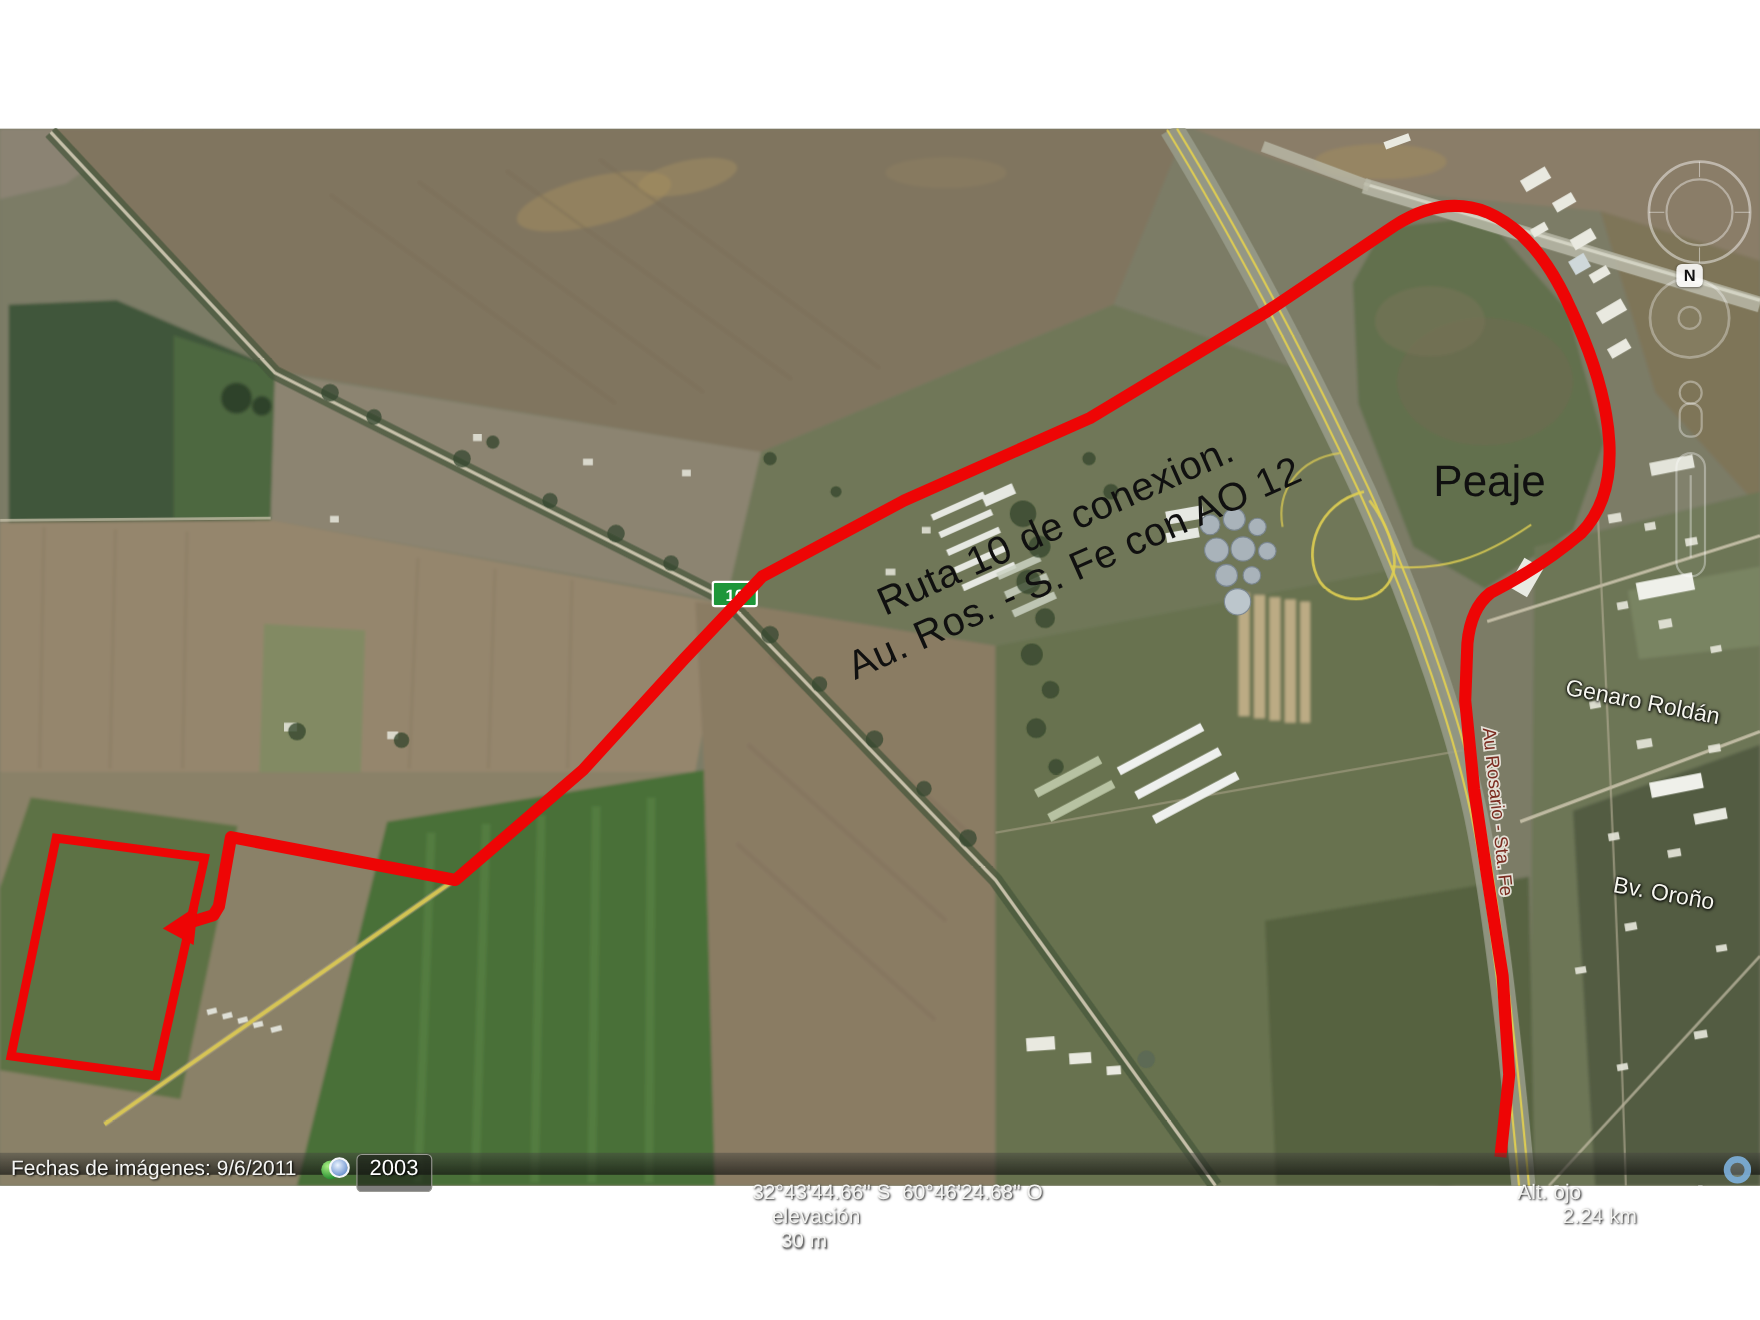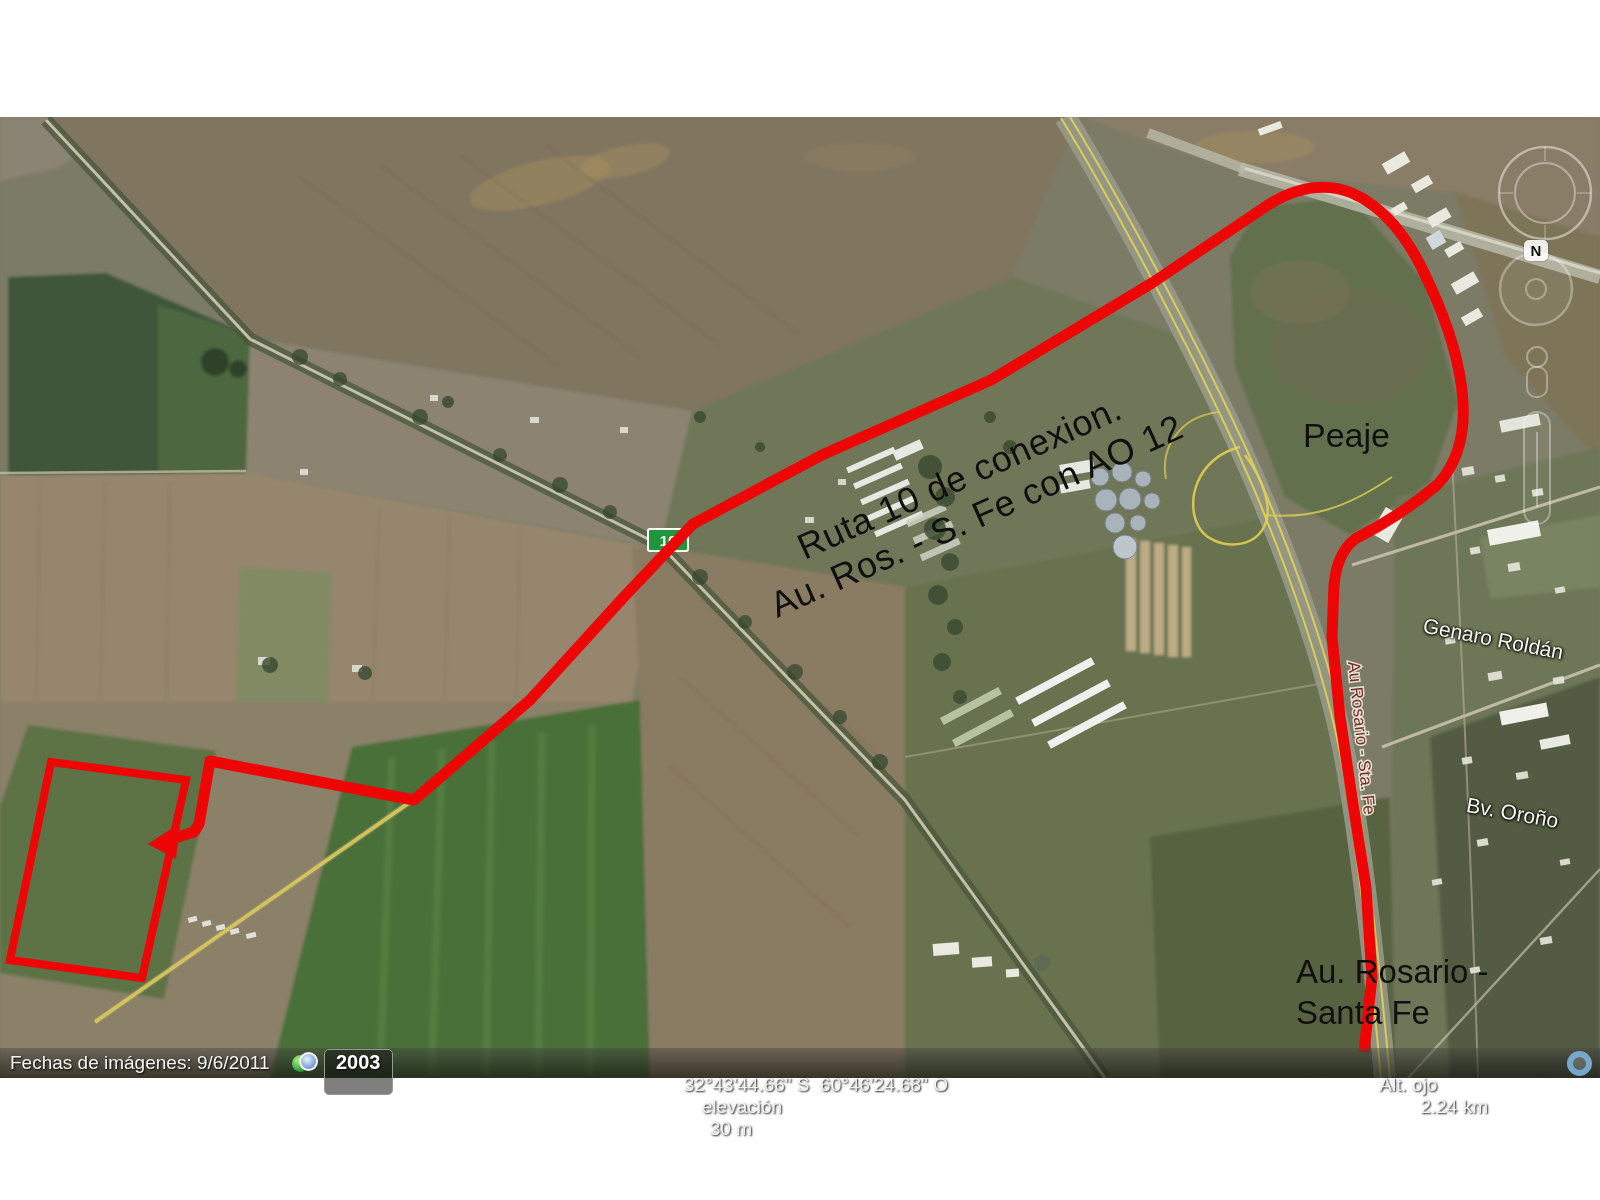--- a/index.html
+++ b/index.html
@@ -4,44 +4,44 @@
 <style>
   html,body{margin:0;padding:0;background:#ffffff;}
   .stage{position:relative;width:1600px;height:1200px;background:#ffffff;overflow:hidden;
          font-family:"Liberation Sans",sans-serif;}
   .map{position:absolute;left:0;top:117px;width:1600px;height:961px;background:#7b7c66;overflow:hidden;}
   .map svg{position:absolute;left:0;top:0;}
   
   .anno{position:absolute;color:#101010;font-family:"Liberation Sans",sans-serif;}
   .anno-note{left:648px;top:338px;width:640px;text-align:center;font-size:36px;line-height:1.16;
              transform:rotate(-24deg);transform-origin:center center;letter-spacing:.5px;}
-  .anno-peaje{left:1303px;top:299px;font-size:34px;}
+  .anno-peaje{left:1303px;top:299px;font-size:40px;}
   .anno-campo{left:36px;top:808px;font-size:35px;line-height:1.22;}
   .anno-au{left:1296px;top:835px;font-size:33px;line-height:1.24;}
   
   .roadlbl{position:absolute;color:#f6f6ee;font-size:21px;
            text-shadow:0 1px 3px rgba(0,0,0,.95),1px 0 3px rgba(0,0,0,.85),0 0 2px rgba(0,0,0,.9);}
   .lbl-genaro{left:1422px;top:510px;transform:rotate(11deg);}
   .lbl-orono{left:1466px;top:684px;transform:rotate(10deg);}
   
   .watermark{position:absolute;left:1296px;top:952px;font-size:45px;letter-spacing:1px;
              color:rgba(250,250,250,.82);text-shadow:0 1px 4px rgba(0,0,0,.35);}
   .watermark .earth{margin-left:12px;color:rgba(240,240,240,.75);}
   
-  .statusbar{position:absolute;left:0;top:1048px;width:1600px;height:30px;
+  .statusbar{position:absolute;left:0;top:1048px;width:1600px;height:20px;
              background:linear-gradient(to bottom,rgba(70,70,66,.45),rgba(18,18,16,.68));
              color:#f4f4f2;font-size:19px;text-shadow:1px 1px 2px rgba(0,0,0,.95);}
   .sb-date{position:absolute;left:10px;top:4px;white-space:pre;}
   .sb-clock{position:absolute;left:292px;top:3px;width:26px;height:24px;}
   .sb-clock .globe{position:absolute;left:0;top:4px;width:17px;height:17px;border-radius:50%;
                    background:radial-gradient(circle at 35% 30%,#a9ef83,#2e9434 70%,#176b1f);}
   .sb-clock .face{position:absolute;right:0;top:1px;width:15px;height:15px;border-radius:50%;
                   border:2px solid #f4f6fa;background:radial-gradient(circle at 40% 35%,#eaf3ff,#6d93cf 75%,#47699f);}
-  .sb-year{position:absolute;left:324px;top:1px;padding:1px 11px 20px;border:1px solid #9a9a94;
-           border-radius:5px;background:rgba(22,22,20,.55);font-weight:bold;font-size:20px;color:#fff;}
+  .sb-year{position:absolute;left:324px;top:1px;padding:1px 11px 9px;border:1px solid #9a9a94;
+           border-radius:5px;background:rgba(22,22,20,.55);font-weight:normal;font-size:20px;color:#fff;}
   .sb-center{position:absolute;left:50%;top:4px;transform:translateX(-50%);white-space:pre;}
   .sb-center span{margin-right:0;}
   .sb-elev-label{margin-left:18px;text-align:center;}
   .sb-elev-value{margin-left:26px;text-align:center;}
   .sb-eye{position:absolute;right:112px;top:4px;white-space:pre;}
   .sb-eye .val{margin-left:40px;}
   .sb-blue{position:absolute;right:8px;top:3px;width:13px;height:13px;border-radius:50%;
            border:6px solid #7fb2dd;opacity:.9;background:rgba(230,240,250,.25);}
   
   .nbadge{position:absolute;left:1524px;top:123px;width:24px;height:21px;border-radius:5px;
@@ -332,24 +332,20 @@
           <line x1="1537" y1="315" x2="1537" y2="390" stroke-width="2"></line>
         </g>
       </g>
     </svg>
 
     <div class="anno anno-note">
       <div>Ruta 10 de conexion.</div>
       <div>Au. Ros. - S. Fe con AO 12</div>
     </div>
     <div class="anno anno-peaje">Peaje</div>
-    <div class="anno anno-au">
-      <div>Au. Rosario -</div>
-      <div>Santa Fe</div>
-    </div>
 
     <div class="roadlbl lbl-genaro">Genaro Roldán</div>
     <div class="roadlbl lbl-orono">Bv. Oroño</div>
 
     <div class="watermark">
       <span>Google</span><span class="earth">earth</span>
     </div>
 
     <div class="nbadge">N</div>
   </div>

